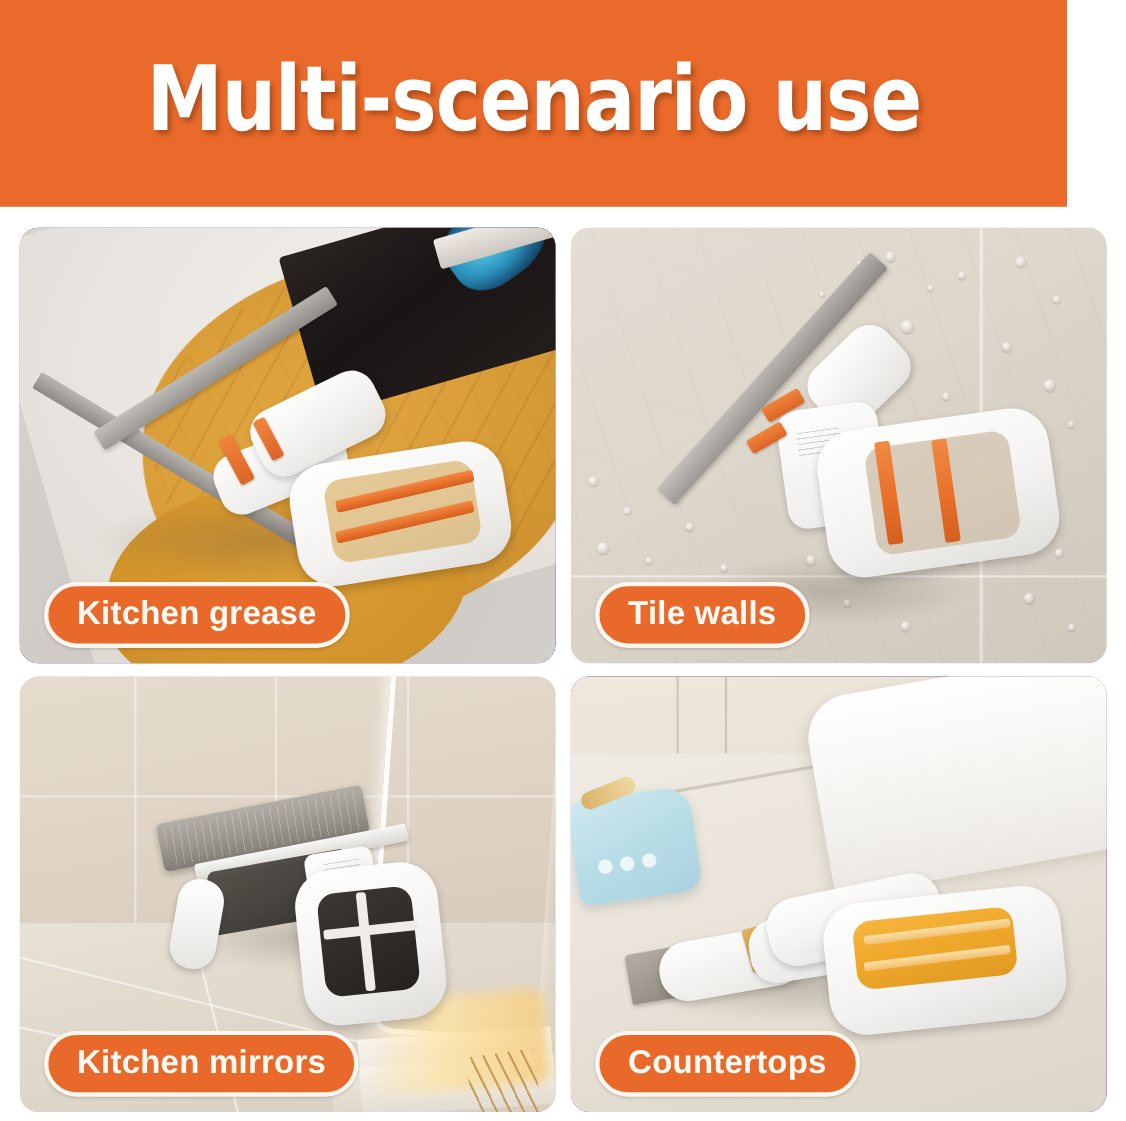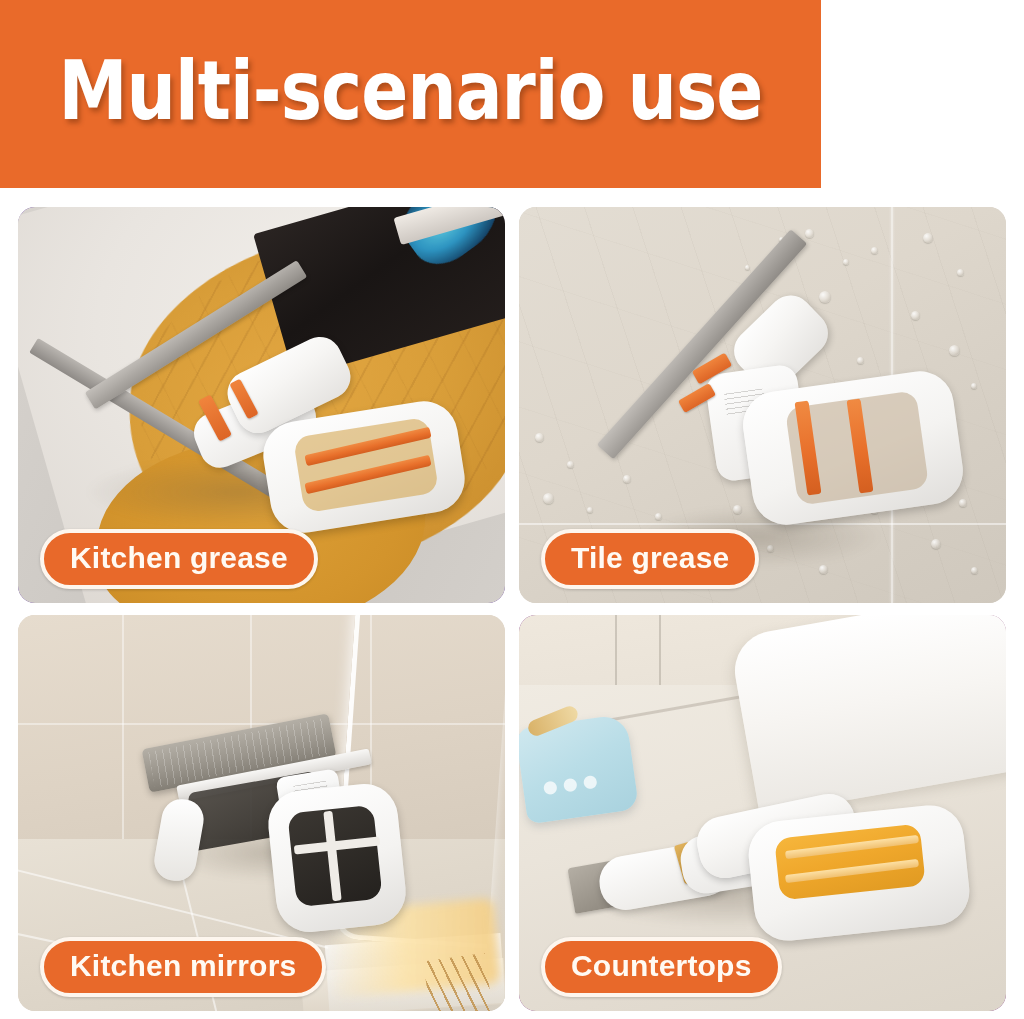--- a/index.html
+++ b/index.html
@@ -19,21 +19,21 @@
     position: relative;
     width: 1024px;
     height: 1019px;
     background: #ffffff;
   }
 
   
   .header {
     position: absolute;
     left: 0; top: 0;
-    width: 821px;
+    width: 970px;
     height: 188px;
     background: #e96a2a;
     display: flex;
     align-items: center;
     justify-content: center;
   }
   .header-title {
     font-family: "Liberation Sans Narrow", "DejaVu Sans Condensed", "Liberation Sans", sans-serif;
     font-weight: bold;
     font-size: 82px;
@@ -557,21 +557,21 @@
         <div class="ribs"></div>
         <div class="hinge hinge1"></div>
         <div class="hinge hinge2"></div>
         <div class="grip"></div>
         <div class="window"></div>
         <div class="bar bar1"></div>
         <div class="bar bar2"></div>
       </div>
 
       <div class="badge">
-        <div class="badge-label">Tile grease</div>
+        <div class="badge-label">Tile walls</div>
       </div>
     </div>
 
     <div class="panel p3">
       <div class="wall"></div>
       <div class="wgrout-v" style="left:104px;"></div>
       <div class="wgrout-v" style="left:232px;"></div>
       <div class="wgrout-v" style="left:352px;"></div>
       <div class="wgrout-h" style="top:108px;"></div>
       <div class="floor"></div>

